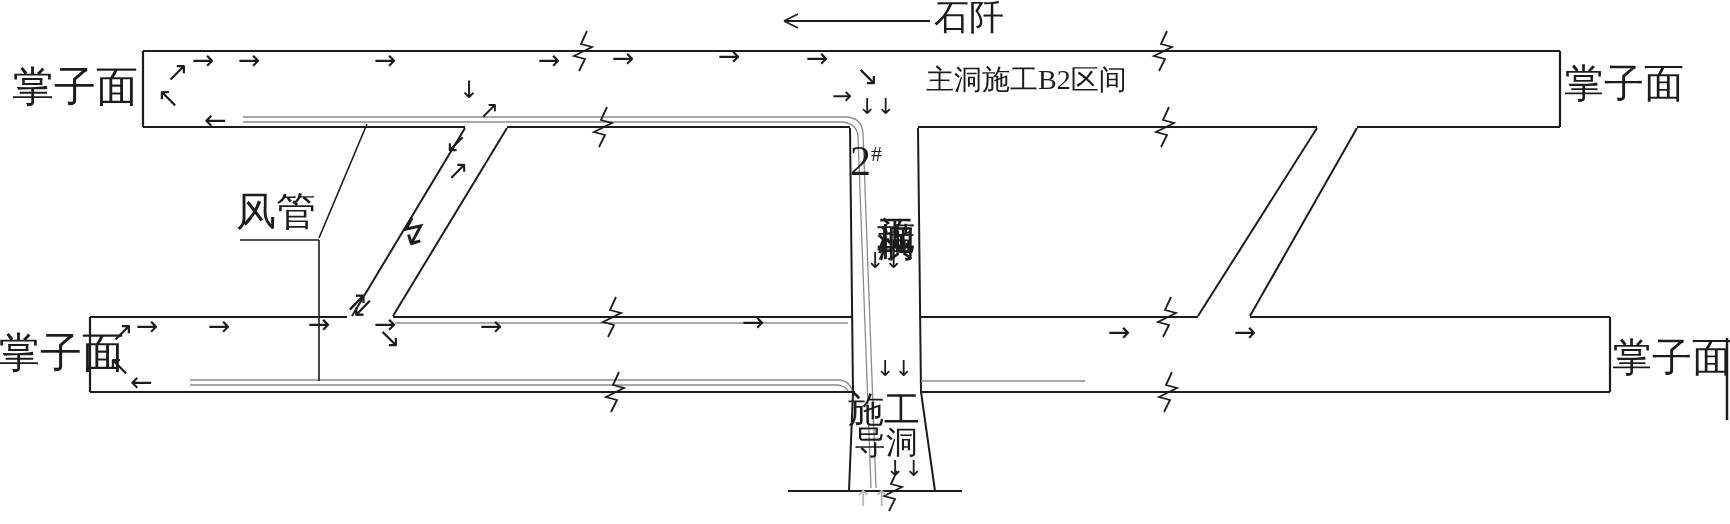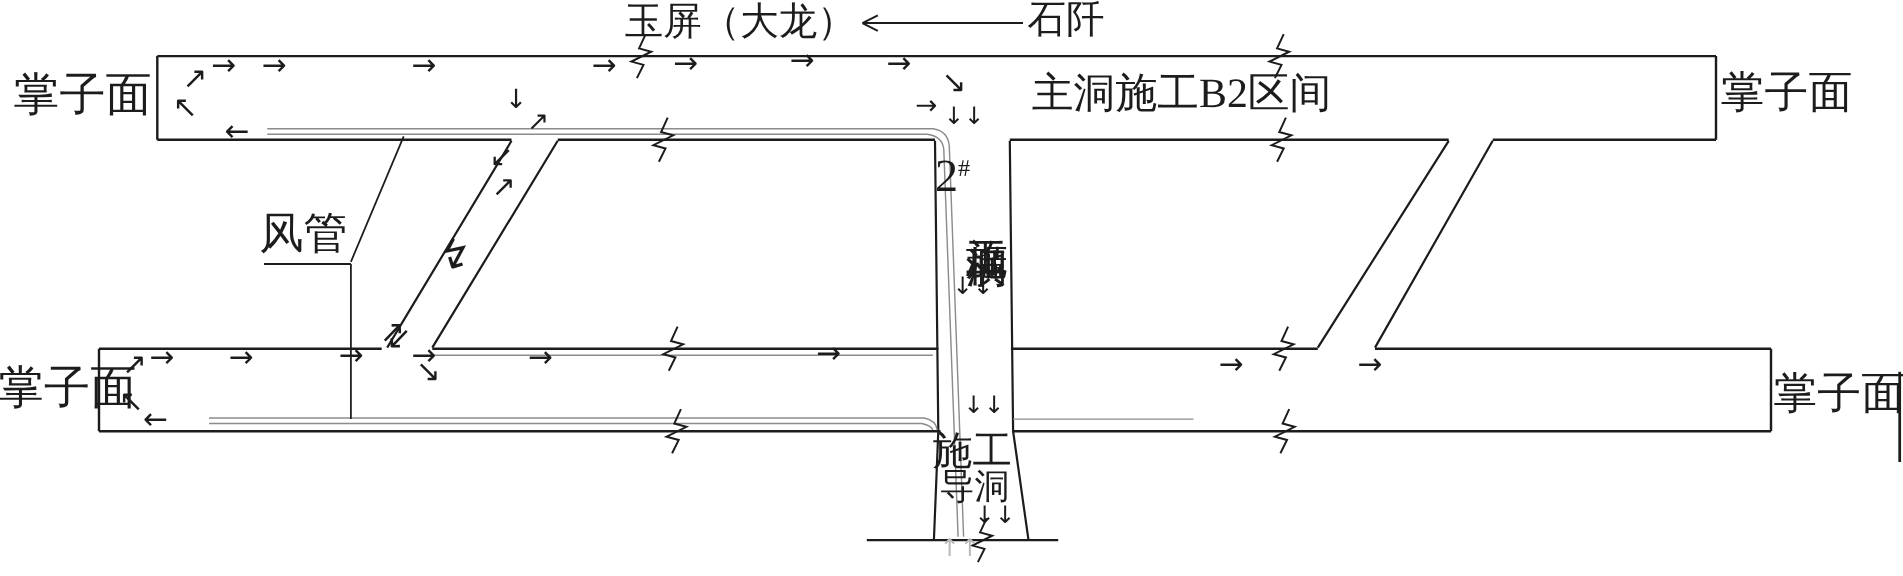--- a/index.html
+++ b/index.html
@@ -69,25 +69,24 @@
         <path d="M607,107 L601,120 L612,123 L594,132 L605,135 L599,147"></path>
         <path d="M1169,107 L1163,120 L1174,123 L1156,132 L1167,135 L1161,147"></path>
         <path d="M616,297 L610,310 L621,313 L603,322 L614,325 L608,337"></path>
         <path d="M1171,297 L1165,310 L1176,313 L1158,322 L1169,325 L1163,337"></path>
         <path d="M619,372 L613,385 L624,388 L606,397 L617,400 L611,412"></path>
         <path d="M1172,372 L1166,385 L1177,388 L1159,397 L1170,400 L1164,412"></path>
         <path d="M897,471 L891,484 L902,487 L884,496 L895,499 L889,511"></path>
       </g>
   </svg>
 
-  <div class="lbl" style="left:568px;top:2px;font-size:35px;">玉屏（大龙）</div>
   <div class="lbl" style="left:934px;top:0px;font-size:35px;">石阡</div>
 
   <div class="lbl" style="left:12px;top:66px;font-size:42px;">掌子面</div>
-  <div class="lbl" style="left:926px;top:66px;font-size:38px;margin-left:12px;">主洞施工B2区间</div>
+  <div class="lbl" style="left:926px;top:66px;font-size:28px;">主洞施工B2区间</div>
   <div class="lbl" style="left:1564px;top:64px;font-size:40px;">掌子面</div>
 
   <div class="lbl" style="left:236px;top:192px;font-size:40px;">风管</div>
 
   <div class="lbl" style="left:-2px;top:332px;font-size:42px;">掌子面</div>
   <div class="lbl" style="left:1612px;top:338px;font-size:40px;">掌子面</div>
 
   <div class="lbl" style="left:850px;top:140px;font-size:42px;"><span>2</span><sup class="hash">#</sup></div>
   <div class="lbl vtext" style="left:877px;top:186px;font-size:38px;height:185px;">施工横洞</div>
 

